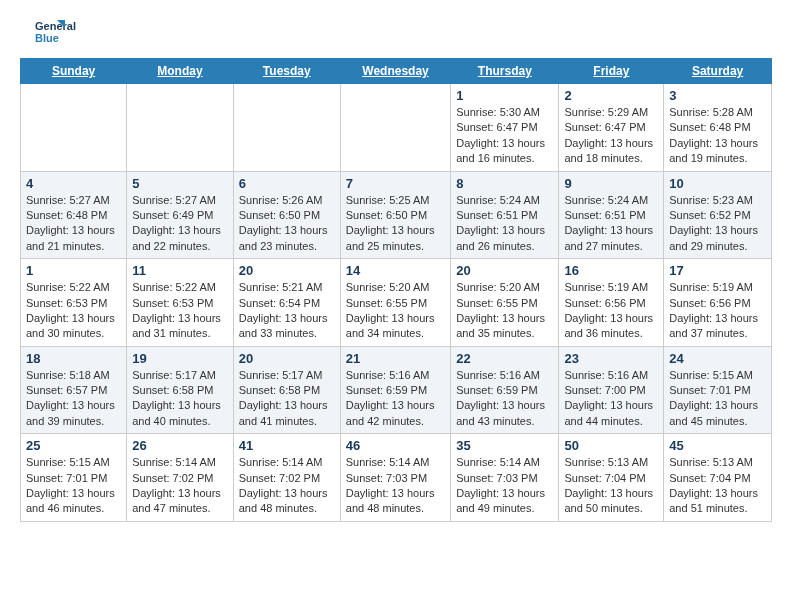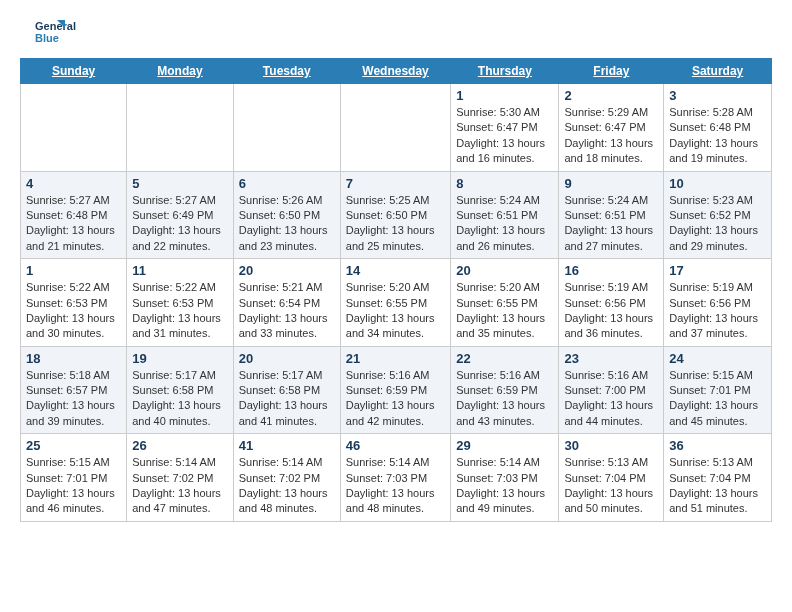--- a/index.html
+++ b/index.html
@@ -232,27 +232,27 @@
           </td>
           <td>
             <span class="day-num">41</span>
             <div class="day-info">Sunrise: 5:14 AM<br>Sunset: 7:02 PM<br>Daylight: 13 hours and 48 minutes.</div>
           </td>
           <td>
             <span class="day-num">46</span>
             <div class="day-info">Sunrise: 5:14 AM<br>Sunset: 7:03 PM<br>Daylight: 13 hours and 48 minutes.</div>
           </td>
           <td>
-            <span class="day-num">29</span>
+            <span class="day-num">35</span>
             <div class="day-info">Sunrise: 5:14 AM<br>Sunset: 7:03 PM<br>Daylight: 13 hours and 49 minutes.</div>
           </td>
           <td>
-            <span class="day-num">30</span>
+            <span class="day-num">50</span>
             <div class="day-info">Sunrise: 5:13 AM<br>Sunset: 7:04 PM<br>Daylight: 13 hours and 50 minutes.</div>
           </td>
           <td>
-            <span class="day-num">36</span>
+            <span class="day-num">45</span>
             <div class="day-info">Sunrise: 5:13 AM<br>Sunset: 7:04 PM<br>Daylight: 13 hours and 51 minutes.</div>
           </td>
         </tr>
       </tbody>
   </table>
 </div>
 
 </body></html>

